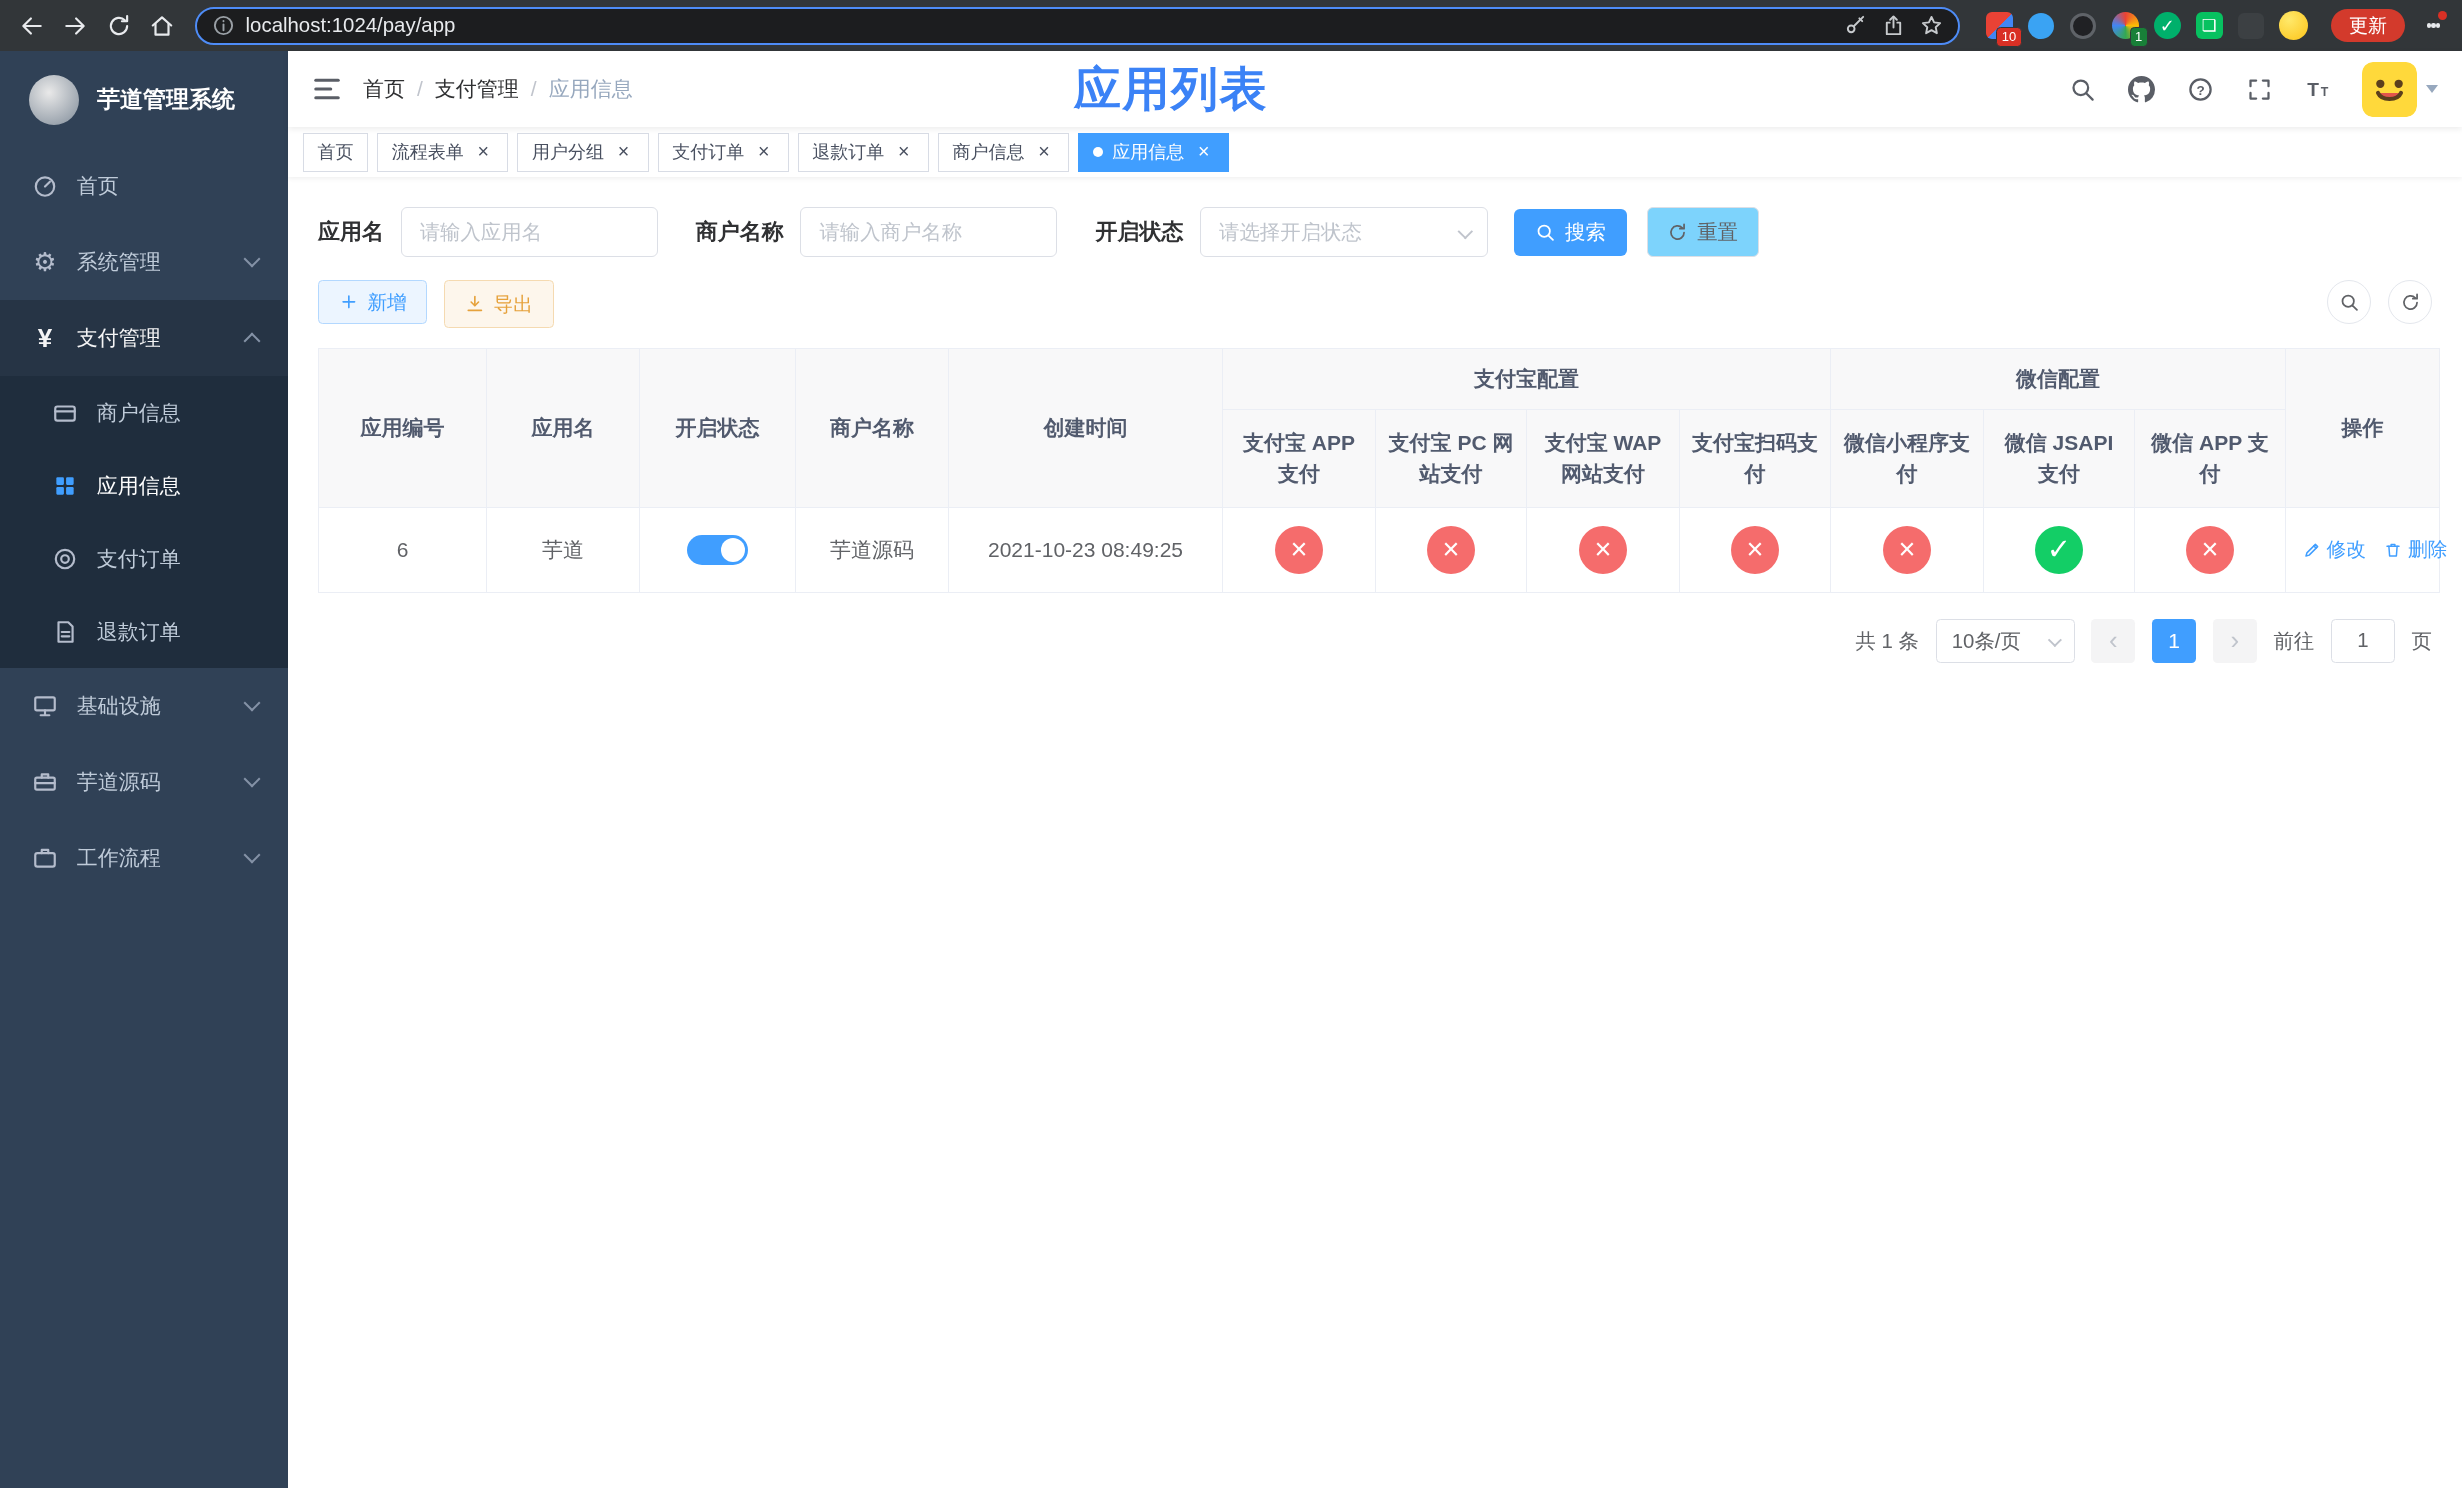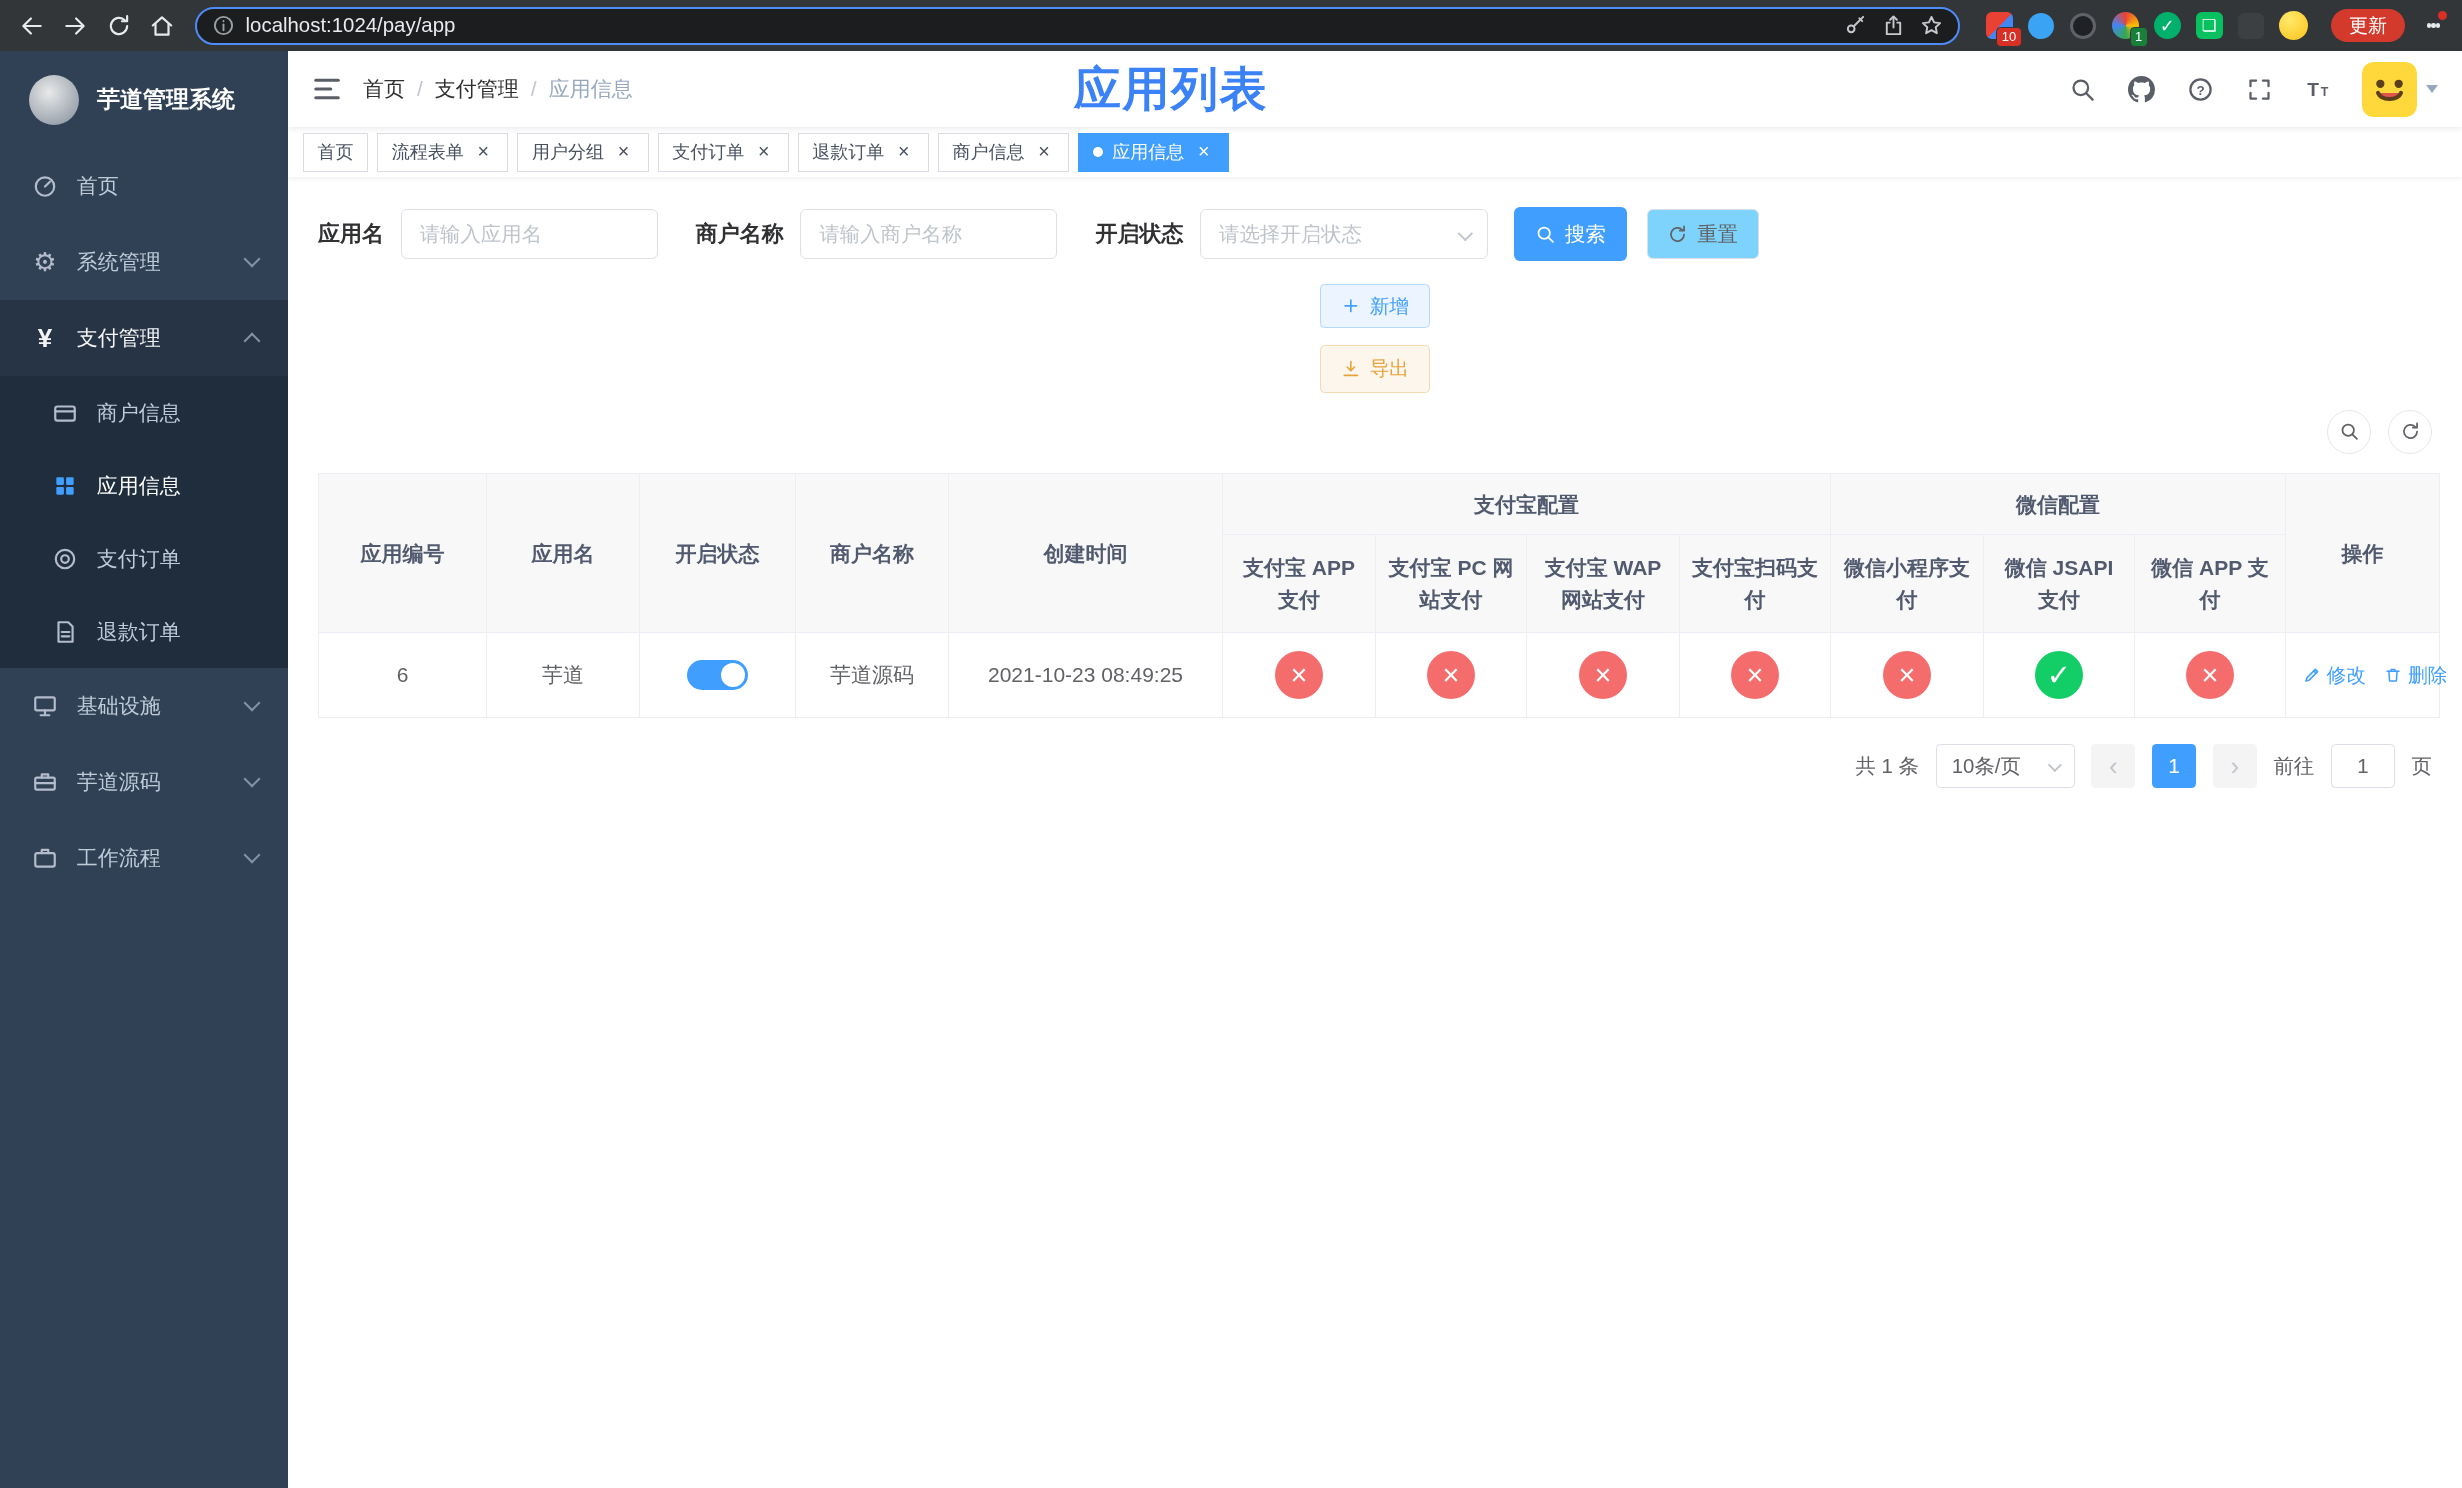--- a/index.html
+++ b/index.html
@@ -106,26 +106,26 @@
   .content { padding:19.7px 30px 0; }
 
   .filters { display:flex; align-items:center; margin:10.6px 0 23px; }
   .f-label { font-size:22px; font-weight:700; color:#303133; margin-right:16.7px; white-space:nowrap; }
   .f-input { width:257px; height:50px; border:1.5px solid #dcdfe6; border-radius:6px; font-size:20.4px; padding:0 18px; color:#606266; outline:none; font-family:inherit; margin-right:38px; }
   .f-input::placeholder { color:#bfc4cc; }
   .f-select { width:288px; height:50px; border:1.5px solid #dcdfe6; border-radius:6px; display:flex; align-items:center; padding:0 18px; color:#bfc4cc; font-size:20.4px; position:relative; margin-right:26px; cursor:pointer; }
   .f-select .sel-chev { position:absolute; right:16.7px; top:18px; width:10.6px; height:10.6px; border-right:2.3px solid #c0c4cc; border-bottom:2.3px solid #c0c4cc; transform:rotate(45deg); }
   .btn { display:flex; align-items:center; gap:9px; border-radius:6px; cursor:pointer; font-family:inherit; border:none; }
   .btn svg { stroke:currentColor; fill:none; stroke-width:2; stroke-linecap:round; stroke-linejoin:round; }
-  .btn-search { height:54px; background:#409eff; color:#fff; font-size:20.4px; padding:0 21px; margin-right:19.7px; }
+  .btn-search { height:47px; background:#409eff; color:#fff; font-size:20.4px; padding:0 21px; margin-right:19.7px; }
   .btn-search svg { width:21px; height:21px; }
   .btn-reset { height:50px; background:#7dd3fc; border:1.5px solid #dcdfe6; color:#606266; font-size:20.4px; padding:0 19.7px; }
   .btn-reset svg { width:21px; height:21px; }
 
-  .toolbar { display:flex; align-items:center; gap:16.7px; margin-bottom:19.7px;flex-direction:column; }
+  .toolbar { display:flex; align-items:flex-start; gap:16.7px; margin-bottom:19.7px; }
   .btn-add { height:44px; background:#ecf5ff; border:1.5px solid #b3d8ff; color:#409eff; font-size:19.7px; padding:0 19.7px; border-radius:4.5px; }
   .btn-add svg { width:19.7px; height:19.7px; }
   .btn-export { height:48px; background:#fdf6ec; border:1.5px solid #f5dab1; color:#e6a23c; font-size:19.7px; padding:0 19.7px; border-radius:4.5px; }
   .btn-export svg { width:19.7px; height:19.7px; }
   .toolbar-right { margin-left:auto; display:flex; gap:16.7px; }
   .icon-btn { width:44px; height:44px; border-radius:50%; border:1.5px solid #e4e7ed; background:#fff; color:#606266; display:flex; align-items:center; justify-content:center; cursor:pointer; }
   .icon-btn svg { width:21px; height:21px; stroke:currentColor; fill:none; stroke-width:2; stroke-linecap:round; stroke-linejoin:round; }
 
   
   table.data { width:100%; border-collapse:collapse; table-layout:fixed; }

